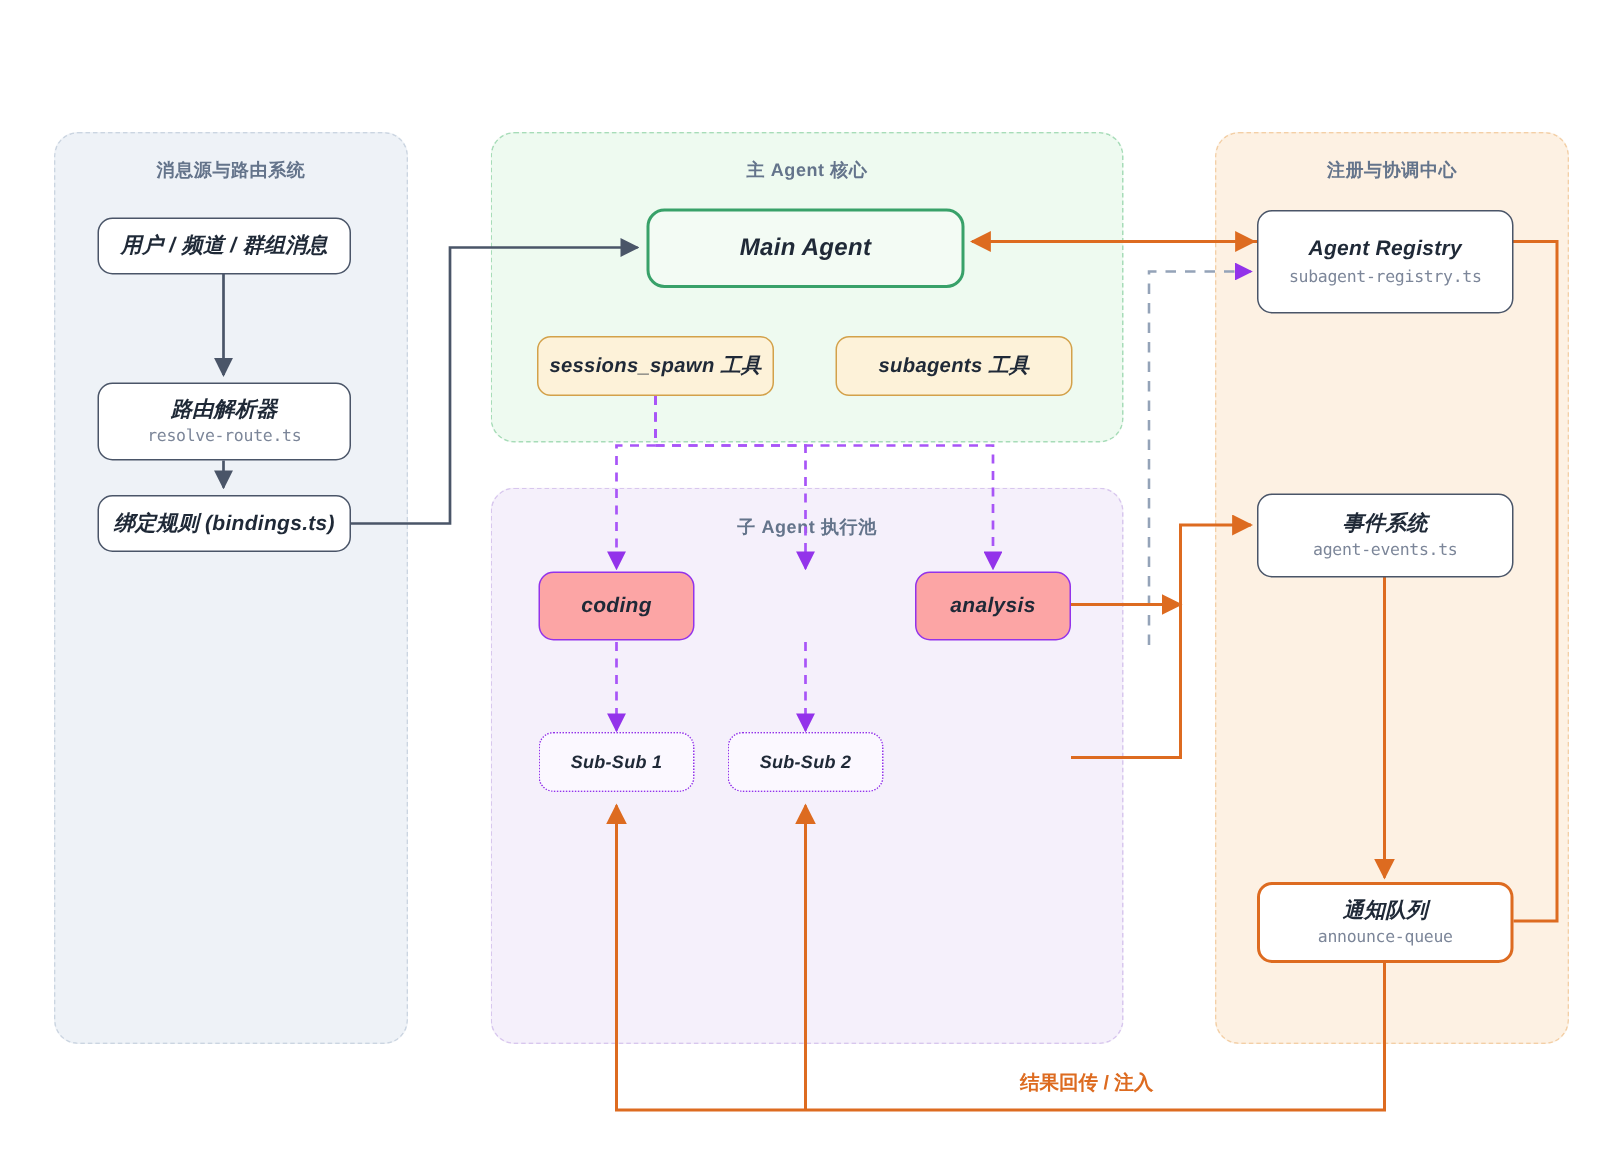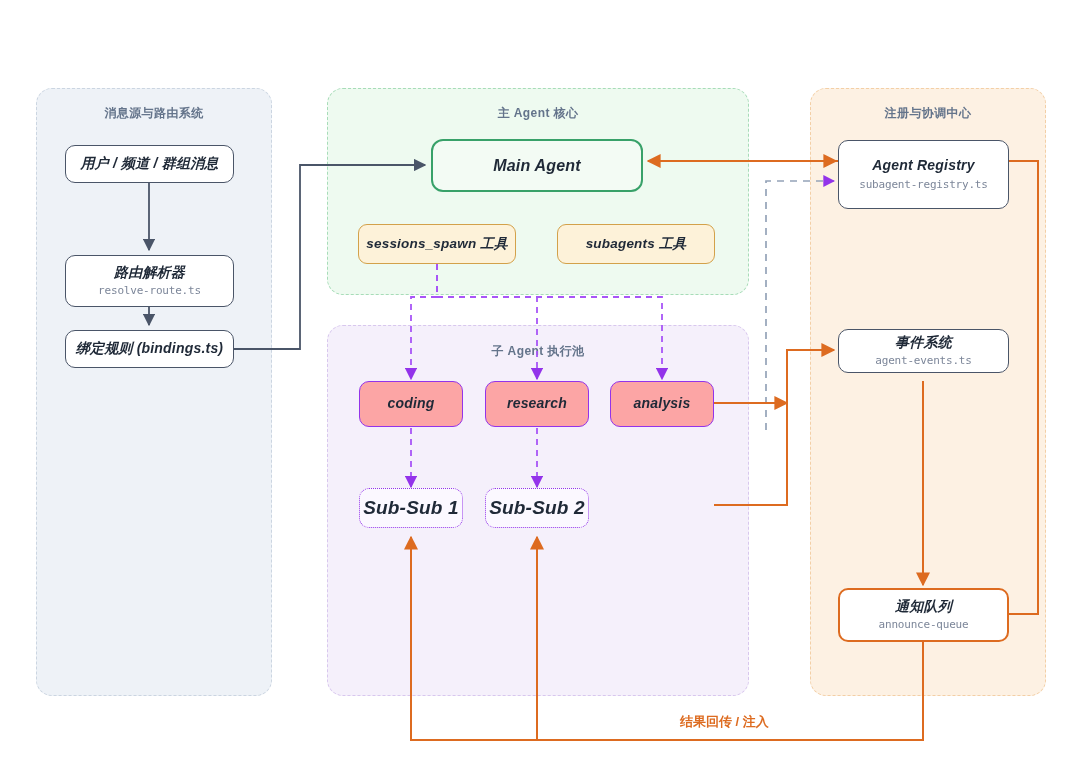--- a/index.html
+++ b/index.html
@@ -62,21 +62,21 @@
   .n-green{border:2.2px solid #38a169;background:#f3fbf4;border-radius:12px;}
   .n-green .t1{font-size:16px;}
   
   .n-tool{border:1.7px solid #d3a14a;background:#fdf2d9;border-radius:9px;}
   .n-tool .t1{font-size:13.5px;}
   
   .n-purple{border:1.8px solid #9333ea;background:#fca5a5;}
   .n-purple .t1{font-size:14px;}
   
   .n-purple-dotted{border:1.8px dotted #9333ea;background:#fbf8ff;}
-  .n-purple-dotted .t1{font-size:19px;}
+  .n-purple-dotted .t1{font-size:12px;}
   
   .n-orange{border:2.1px solid #dd6b20;}
 
   .edge-label{
     position:absolute;
     font-size:13px;
     font-weight:700;
     color:#dd6b20;
     white-space:nowrap;
   }
@@ -163,42 +163,39 @@
   </div>
 
   <div class="node n-tool" style="left:557px;top:224px;width:158px;height:40px;">
     <div class="t1">subagents 工具</div>
   </div>
 
   <div class="node n-purple" style="left:359px;top:381px;width:104px;height:46px;">
     <div class="t1">coding</div>
   </div>
 
-  <div class="node n-purple" style="left:485px;top:381px;width:104px;height:46px;">
-    <div class="t1">research</div>
-  </div>
 
   <div class="node n-purple" style="left:610px;top:381px;width:104px;height:46px;">
     <div class="t1">analysis</div>
   </div>
 
   <div class="node n-purple-dotted" style="left:359px;top:488px;width:104px;height:40px;">
     <div class="t1">Sub-Sub 1</div>
   </div>
 
   <div class="node n-purple-dotted" style="left:485px;top:488px;width:104px;height:40px;">
     <div class="t1">Sub-Sub 2</div>
   </div>
 
   <div class="node n-slate" style="left:838px;top:140px;width:171px;height:69px;">
     <div class="t1">Agent Registry</div>
     <div class="t2">subagent-registry.ts</div>
   </div>
 
-  <div class="node n-slate" style="left:838px;top:329px;width:171px;height:44px;">
+  <div class="node n-slate" style="left:838px;top:329px;width:171px;height:56px;">
     <div class="t1">事件系统</div>
     <div class="t2">agent-events.ts</div>
   </div>
 
   <div class="node n-orange" style="left:838px;top:588px;width:171px;height:54px;">
     <div class="t1">通知队列</div>
     <div class="t2">announce-queue</div>
   </div>
 
   <div class="edge-label" style="left:680px;top:713px;">结果回传 / 注入</div>

